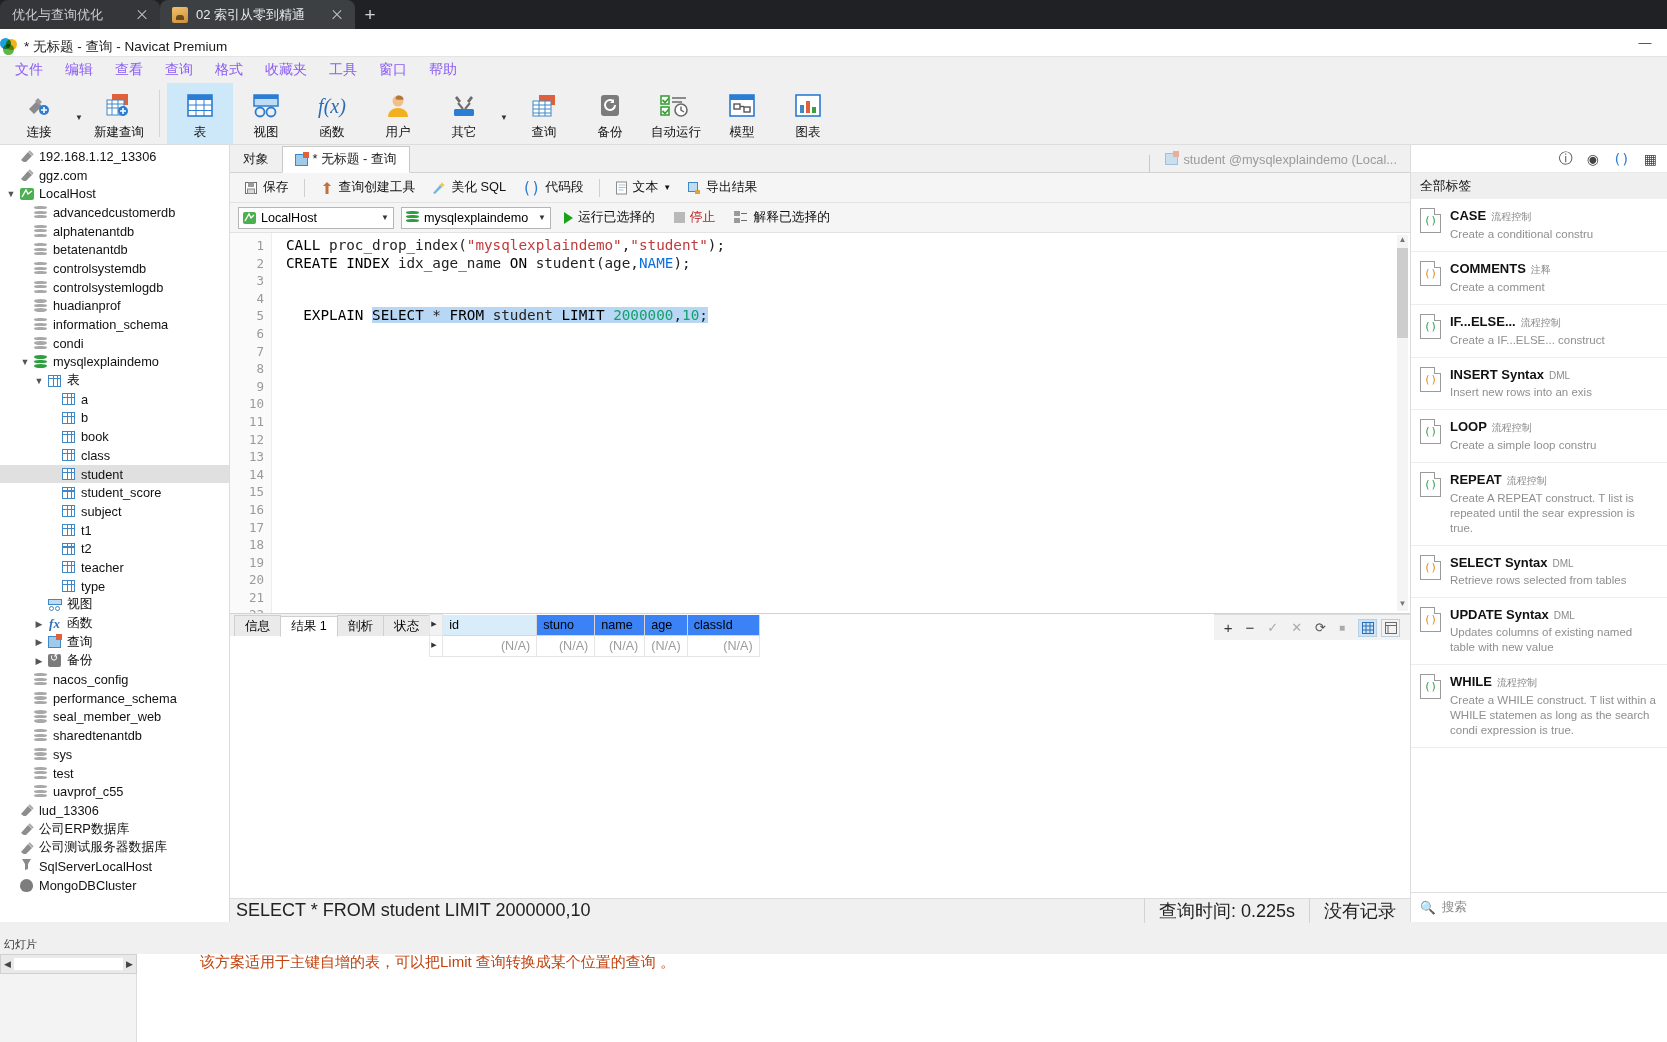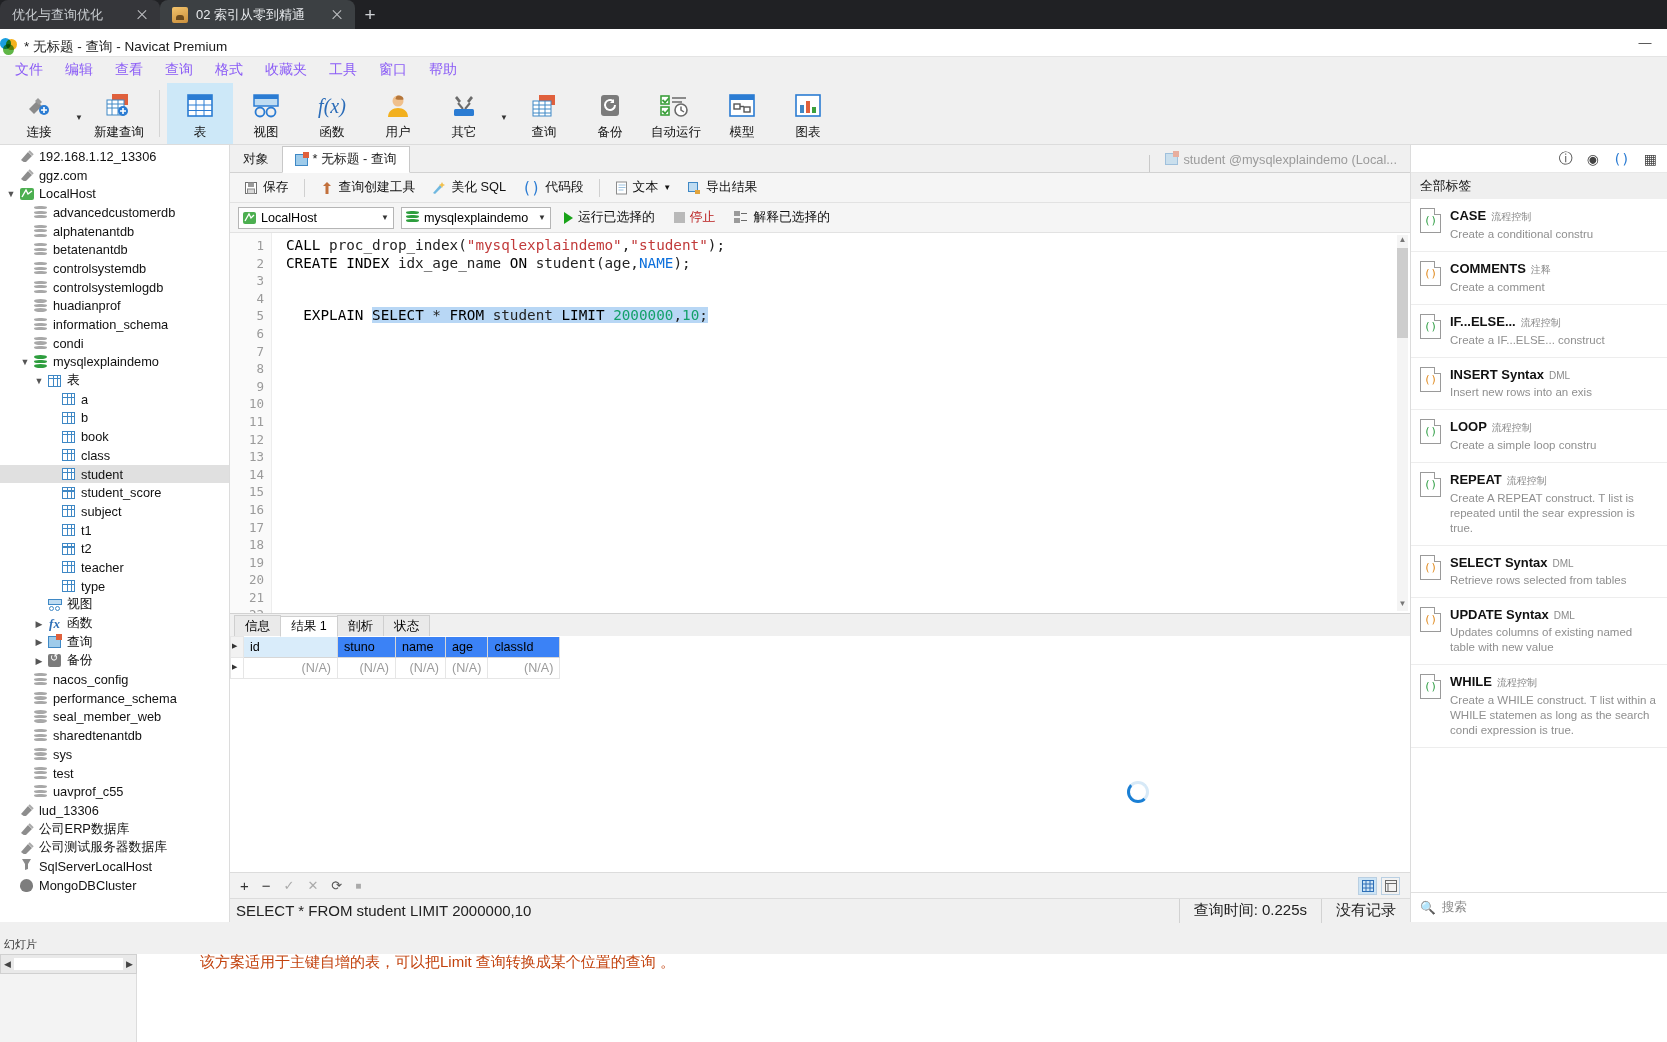--- a/index.html
+++ b/index.html
@@ -177,21 +177,21 @@
   .selhl { background:#b8d7f5; }
   #vscroll { position:absolute; right:2px; top:2px; width:11px; bottom:2px;
     background:#f4f4f4; }
   #vscroll .thumb { position:absolute; top:0; left:0; width:11px; height:90px;
     background:#cdcdcd; }
   #vscroll .ar { position:absolute; left:0; width:11px; height:12px;
     color:#777; font-size:8px; text-align:center; }
 
   
   #results { height:285px; border-top:1px solid #d2d2d2; display:flex;
-    flex-direction:column; background:#fff; }
+    flex-direction:row; background:#fff; }
   #rtabs { height:22px; background:#f0f0f0; display:flex; align-items:flex-end;
     padding-left:4px; }
   .rtab { height:21px; padding:0 10px; font-size:12.6px; display:flex;
     align-items:center; border:1px solid #cfcfcf; border-bottom:none;
     background:#eaeaea; margin-right:-1px; }
   .rtab.active { background:#fff; border-bottom:1px solid #fff;
     margin-bottom:-1px; }
   #grid { flex:1; position:relative; overflow:hidden; }
   #grid table { border-collapse:collapse; font-size:12.6px; }
   #grid th { background:#3b82f6; border:1px solid #d7d7d7; border-top:none;
@@ -240,21 +240,21 @@
   .snip .stag { font-size:10px; font-weight:normal; color:#8a8a8a;
     margin-left:5px; }
   .snip .sdesc { font-size:11.5px; color:#8f8f8f; margin-top:3px;
     line-height:15px; }
   #rpsearch { height:30px; border-top:1px solid #e0e0e0; display:flex;
     align-items:center; gap:6px; padding-left:9px; font-size:12.6px;
     color:#8a8a8a; }
 
   
   #statusbar { height:24px; background:#f0f0f0; border-top:1px solid #dcdcdc;
-    display:flex; align-items:center; font-size:15px; color:#222; }
+    display:flex; align-items:center; font-size:18px; color:#222; }
   #statusbar .sql { flex:1; padding-left:6px; white-space:nowrap;
     overflow:hidden; }
   #statusbar .cell { border-left:1px solid #d2d2d2; padding:0 14px;
     height:24px; display:flex; align-items:center; }
 
   #outer-bottom { position:absolute; left:0; top:954px; width:1667px;
     height:88px; background:#fff; }
   #ob-left { position:absolute; left:0; top:0; width:137px; height:88px;
     background:#f3f3f3; border-right:1px solid #dcdcdc; }
   #ob-note { position:absolute; left:200px; top:-6px; width:1200px;

